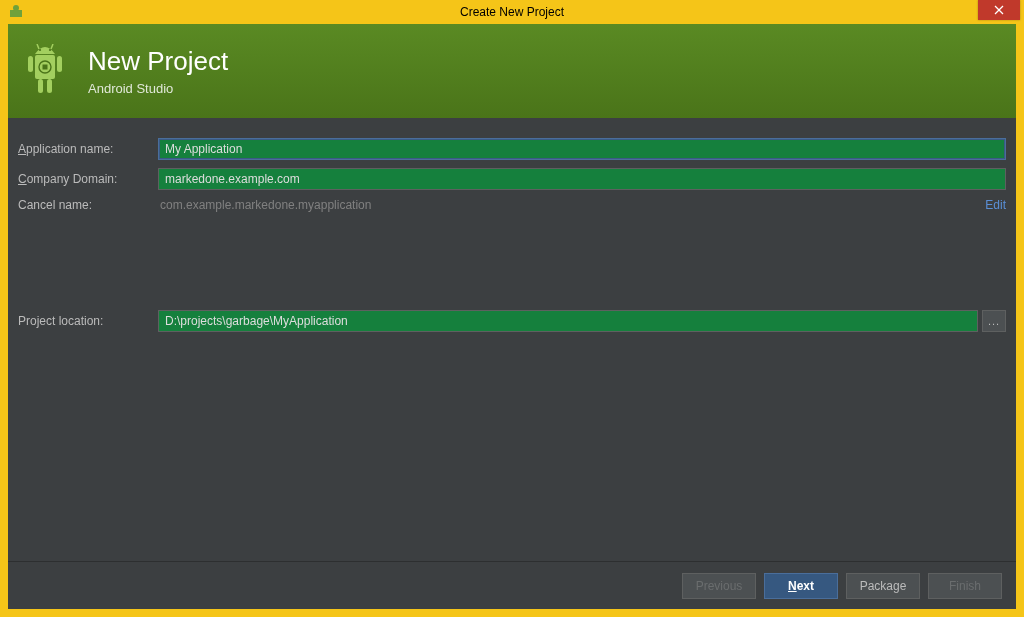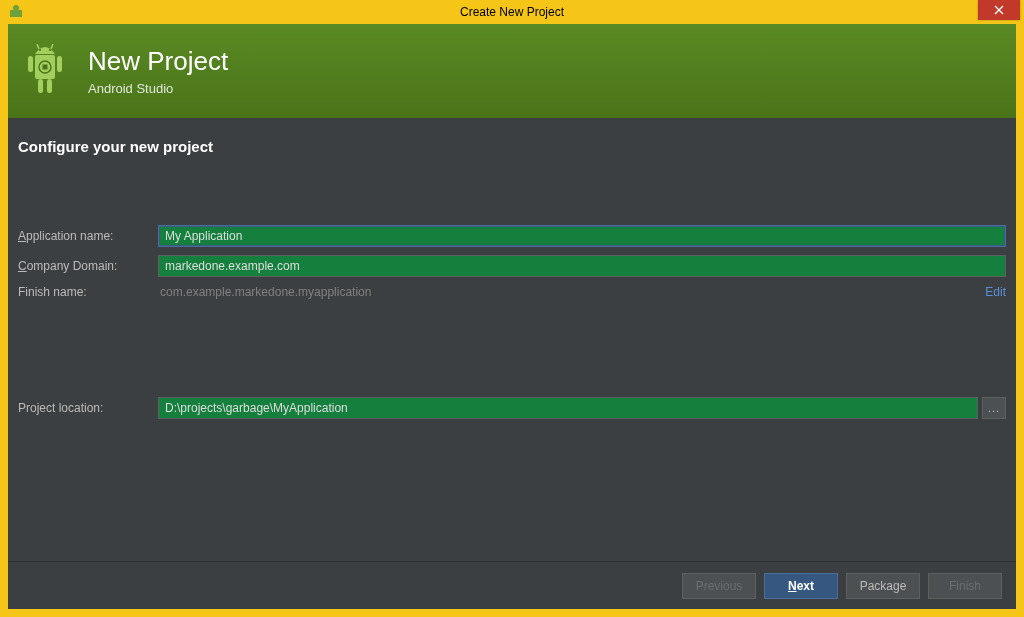--- a/index.html
+++ b/index.html
@@ -222,34 +222,33 @@
           </g>
         </svg>
       </div>
       <div class="banner-text">
         <div class="banner-title">New Project</div>
         <div class="banner-sub">Android Studio</div>
       </div>
     </div>
 
     <div class="content">
-      <div class="section-title">Configure your new project</div>
 
       <div class="form-row">
         <div class="form-label"><span></span><span class="mn">A</span><span>pplication name:</span></div>
         <input class="txt-input focused" type="text" value="My Application" style="">
       </div>
 
       <div class="form-row">
         <div class="form-label"><span></span><span class="mn">C</span><span>ompany Domain:</span></div>
         <input class="txt-input" type="text" value="markedone.example.com" style="">
       </div>
 
       <div class="form-row">
-        <div class="form-label">Finish name:</div>
+        <div class="form-label">Cancel name:</div>
         <div class="static-val">com.example.markedone.myapplication</div>
         <span class="edit-link">Edit</span>
       </div>
 
       <div class="gap"></div>
 
       <div class="form-row">
         <div class="form-label">Project location:</div>
         <input class="txt-input" type="text" value="D:\projects\garbage\MyApplication" style="">
         <div class="browse-btn">

